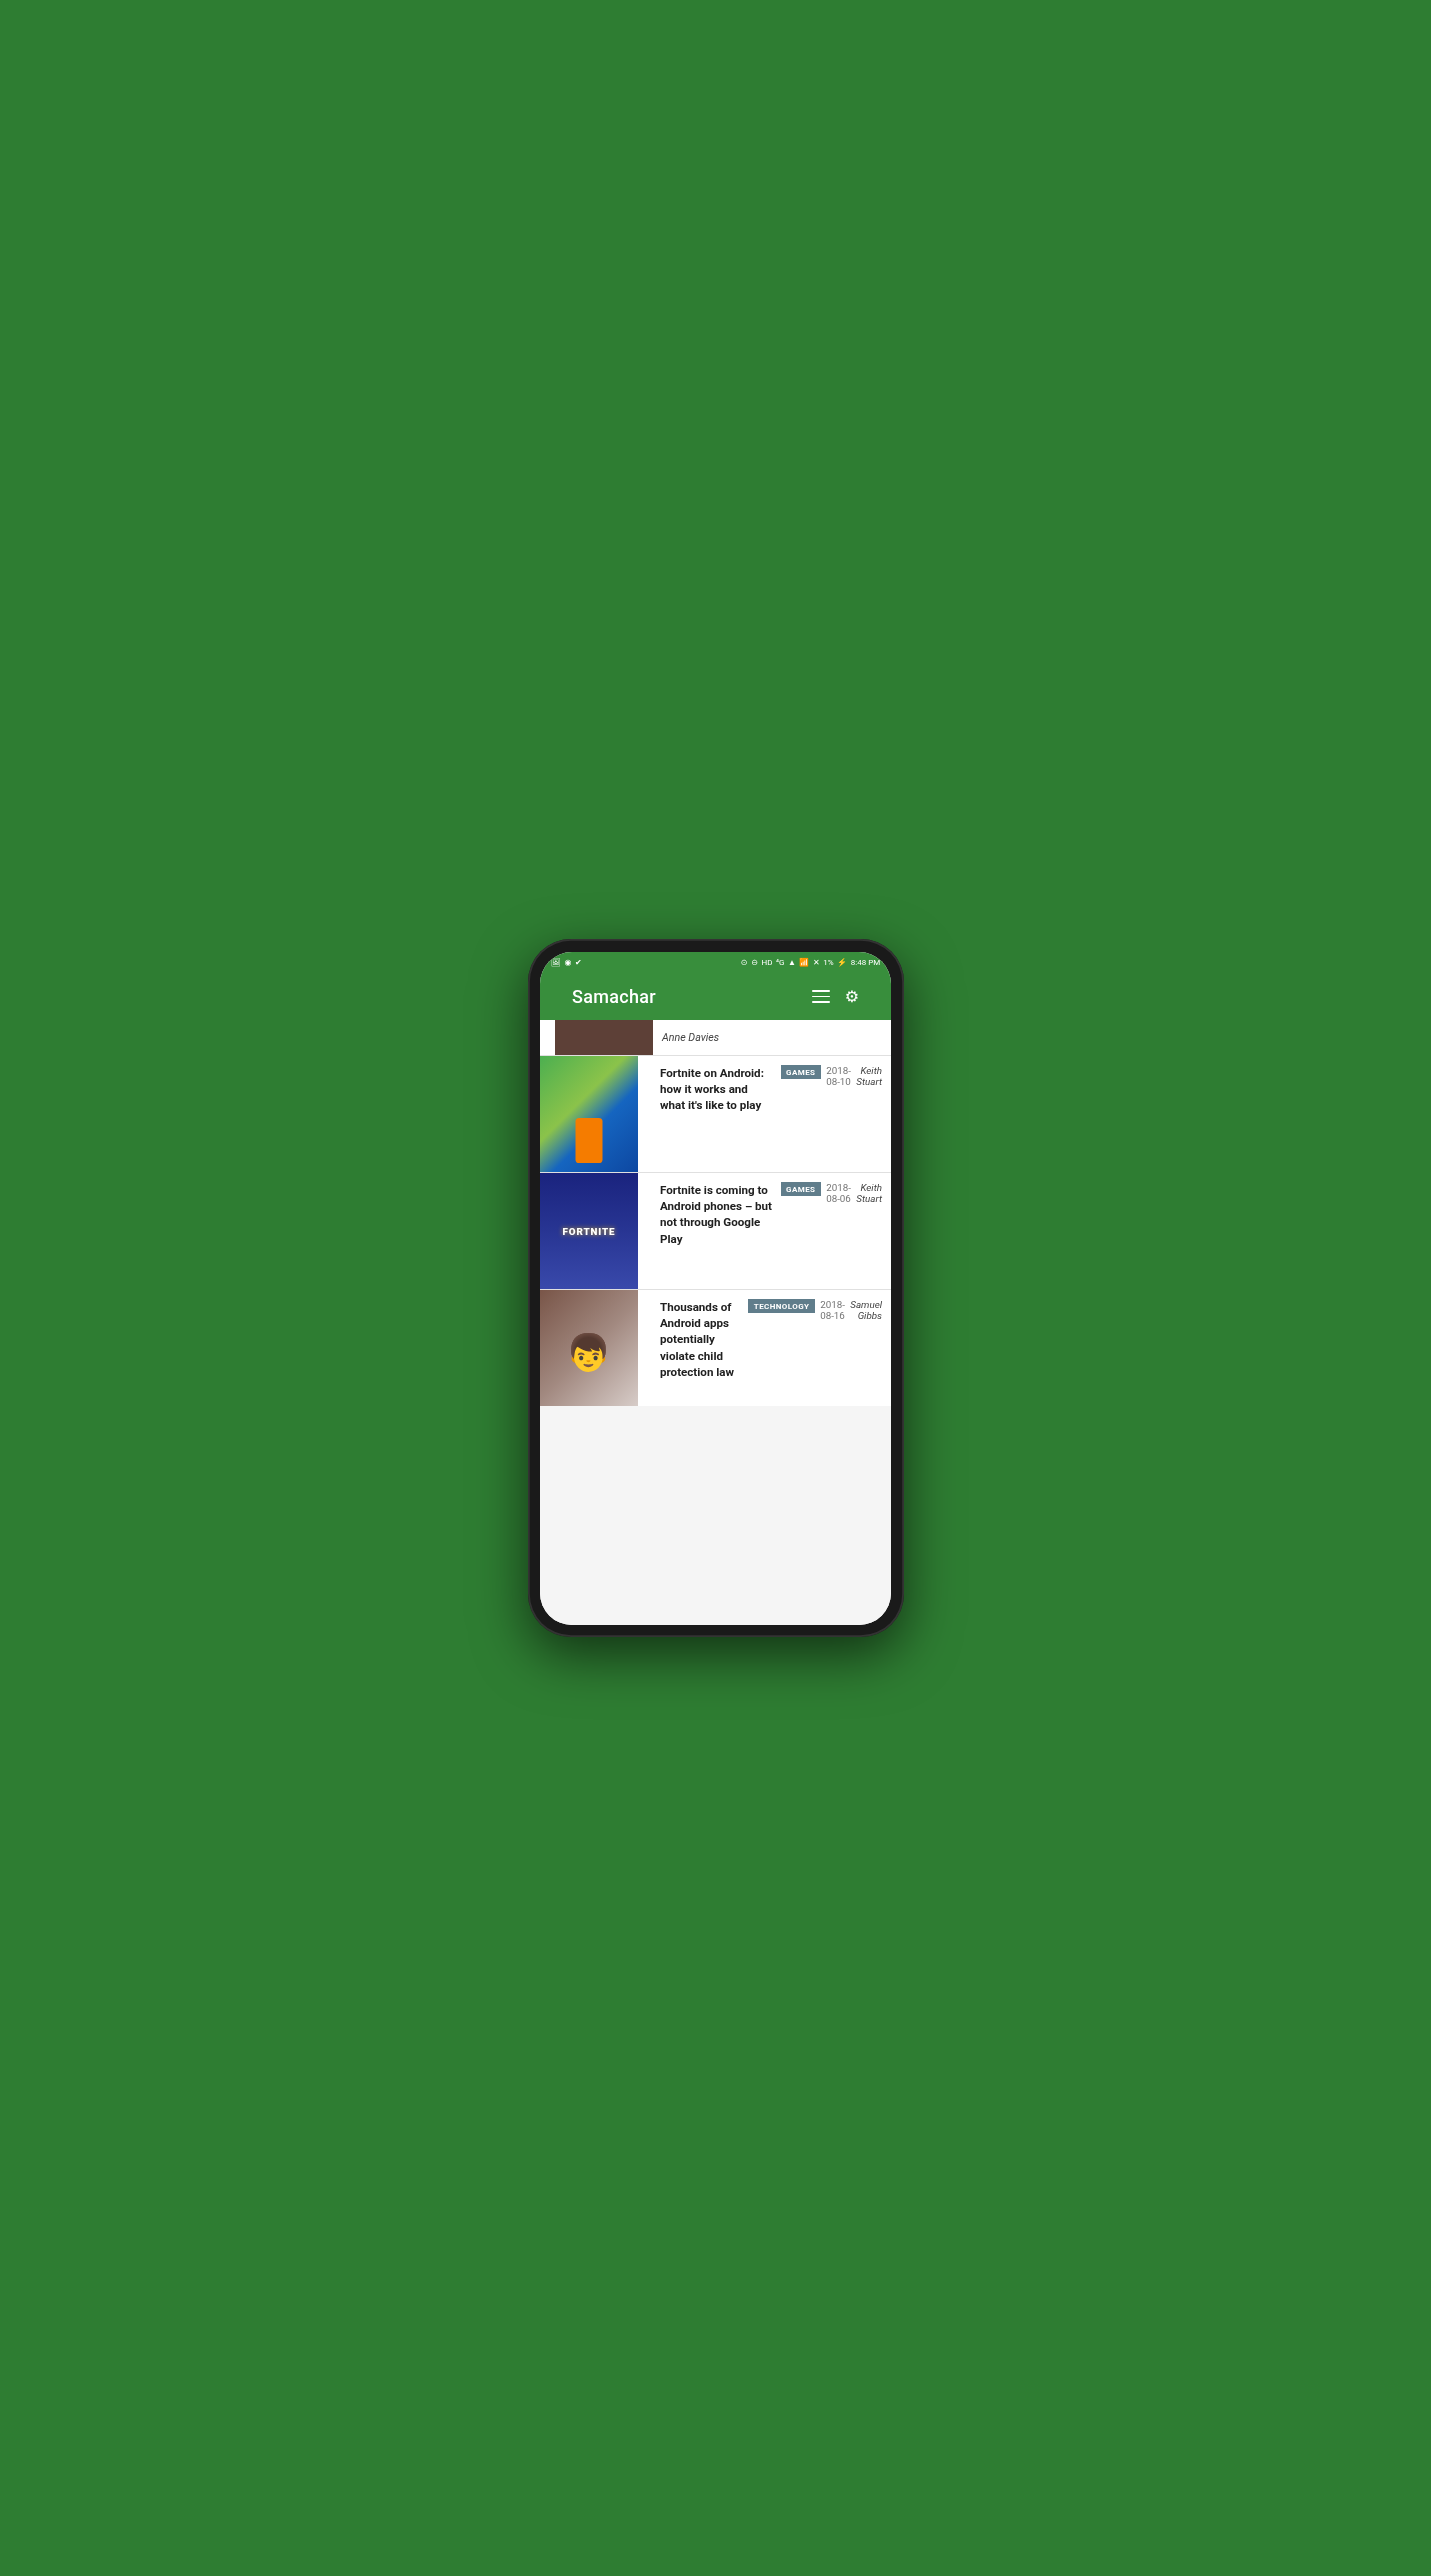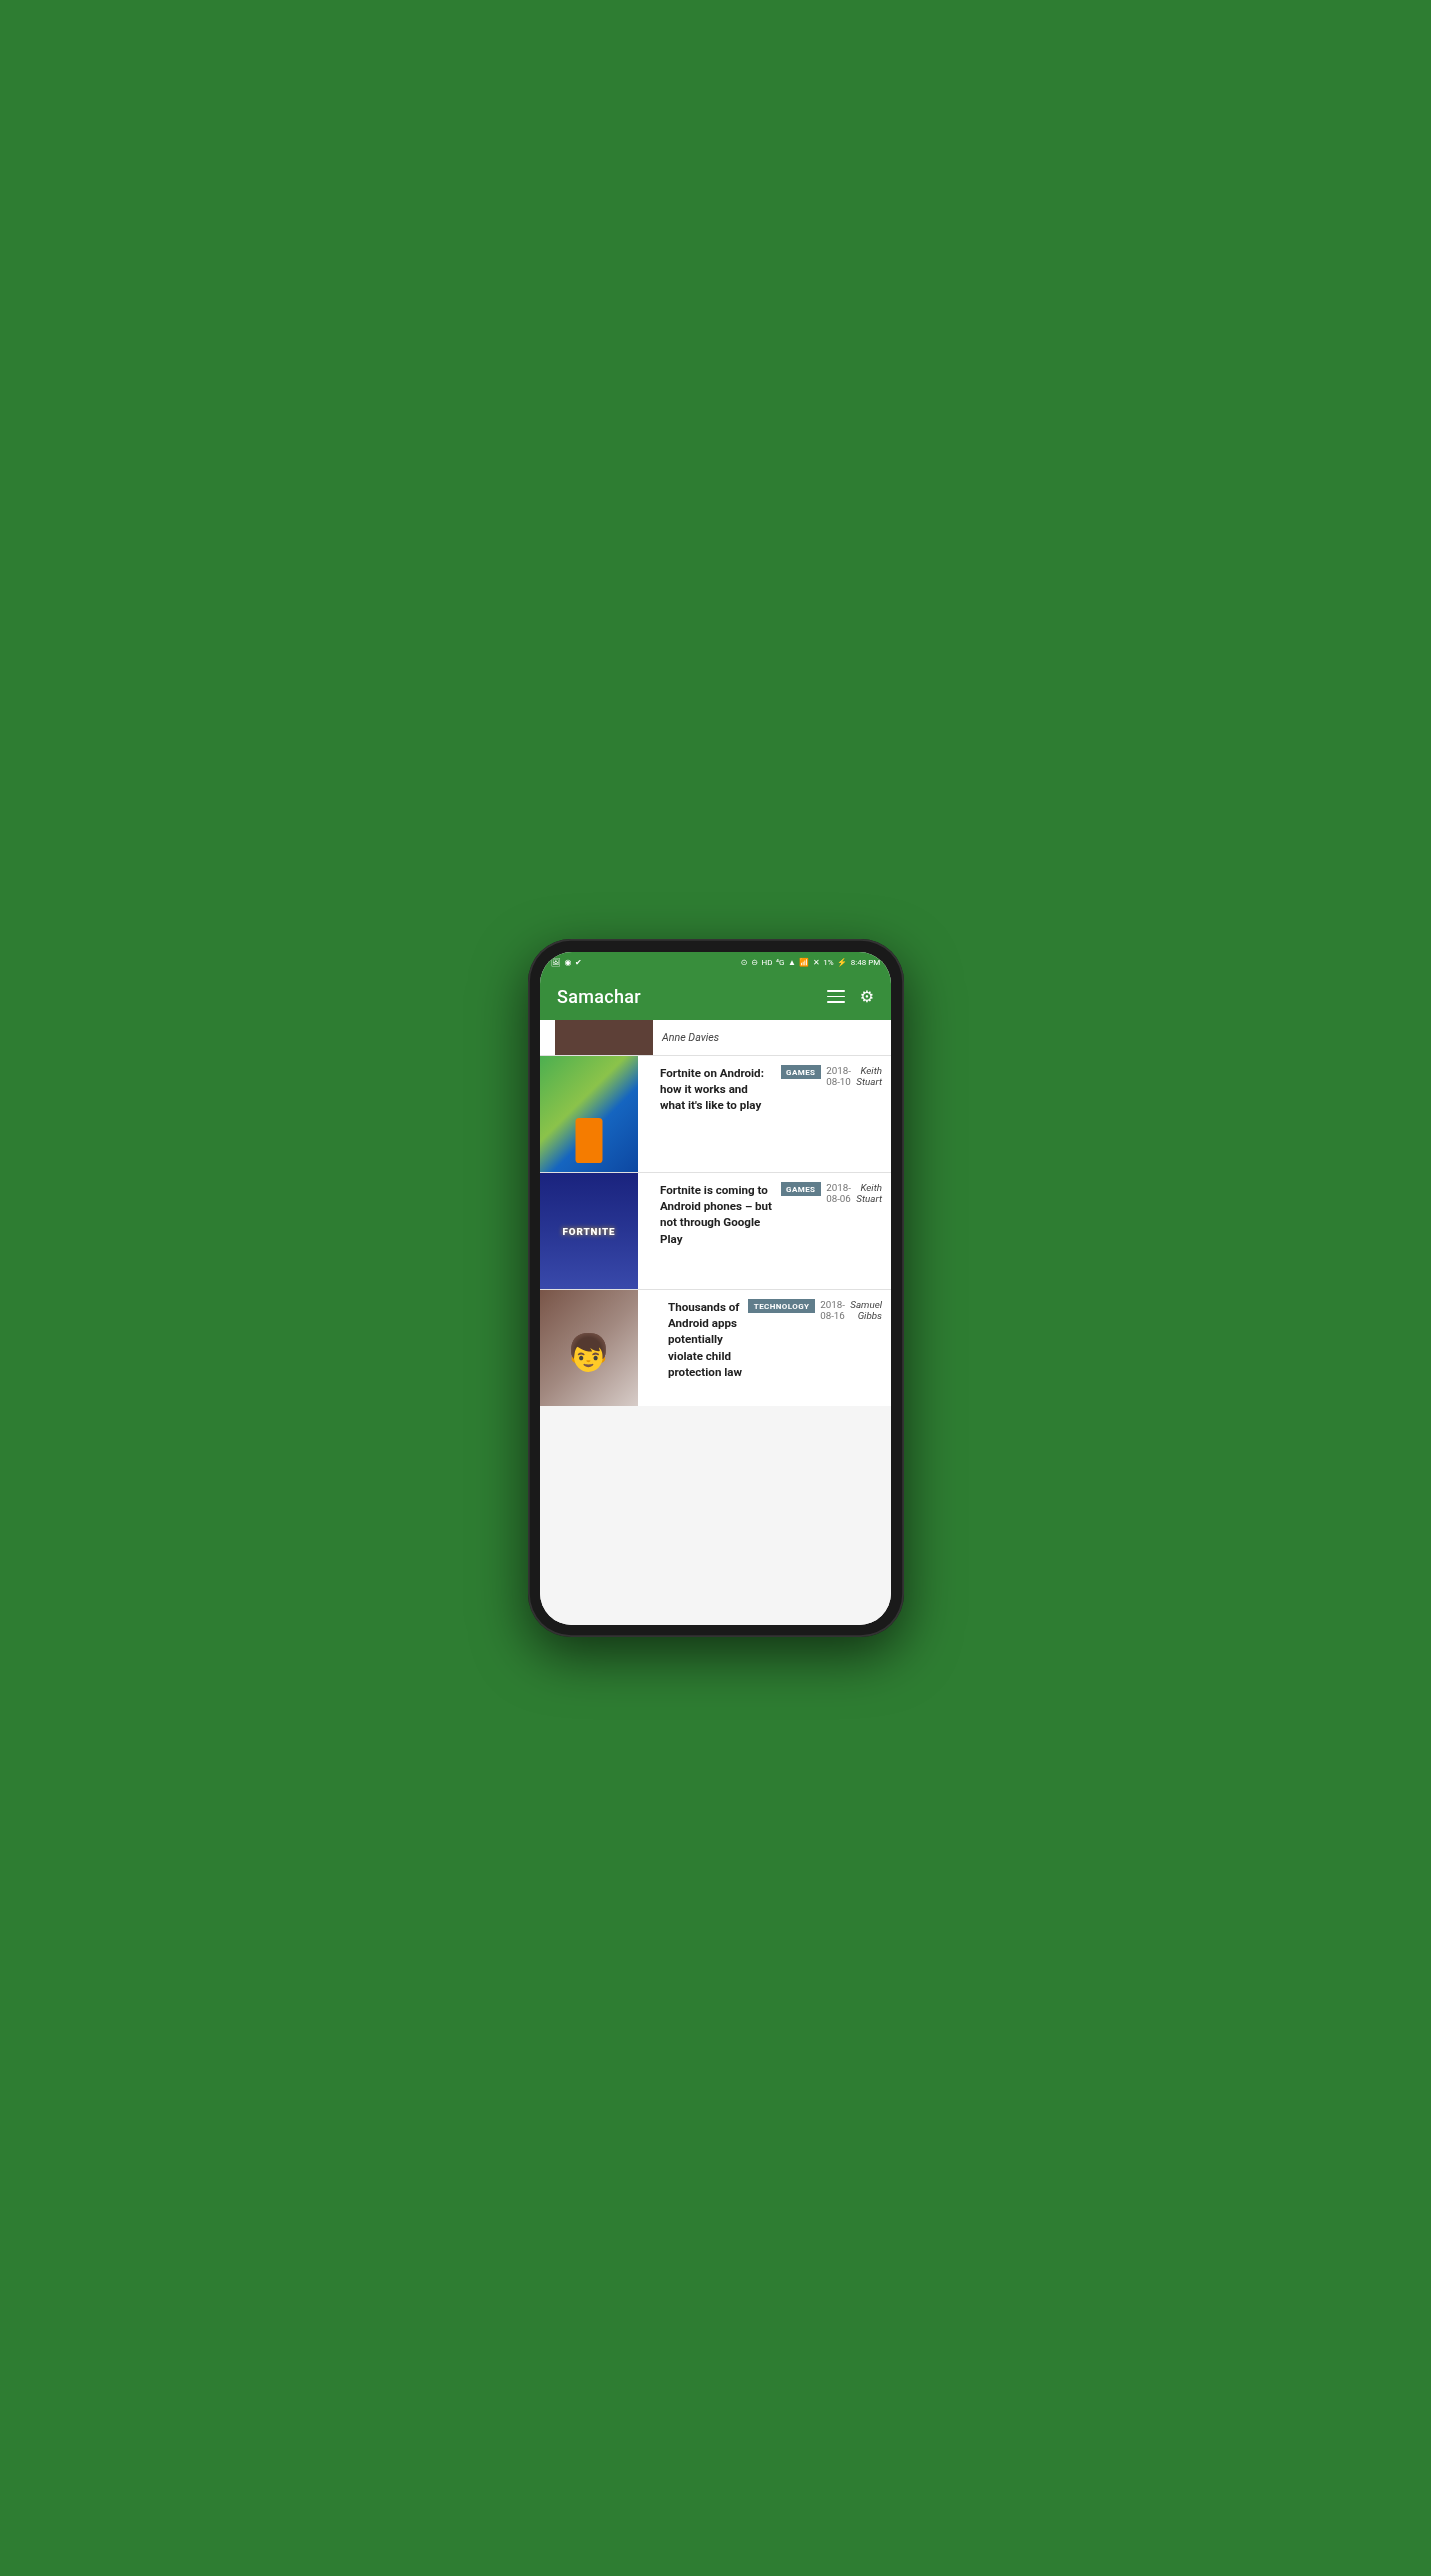--- a/index.html
+++ b/index.html
@@ -64,21 +64,21 @@
       align-items: center;
     }
 
     
     .app-bar {
       background: #388e3c;
       color: #fff;
       display: flex;
       align-items: center;
       justify-content: space-between;
-      padding: 0 17px;
+      padding: 0 32px;
       height: 47px;
       flex-shrink: 0;
     }
 
     .app-title {
       font-size: 18px;
       font-weight: 500;
       letter-spacing: 0.3px;
     }
 
@@ -104,21 +104,20 @@
     .news-item {
       background: #fff;
       display: flex;
       align-items: flex-start;
       border-bottom: 0.9px solid #e0e0e0;
       cursor: pointer;
     }
 
     .news-item:last-child {
       border-bottom: none;
-      gap: 8px;
     }
 
     .news-thumbnail {
       width: 98px;
       min-width: 98px;
       height: 116px;
       object-fit: cover;
       background: #ccc;
       flex-shrink: 0;
     }

